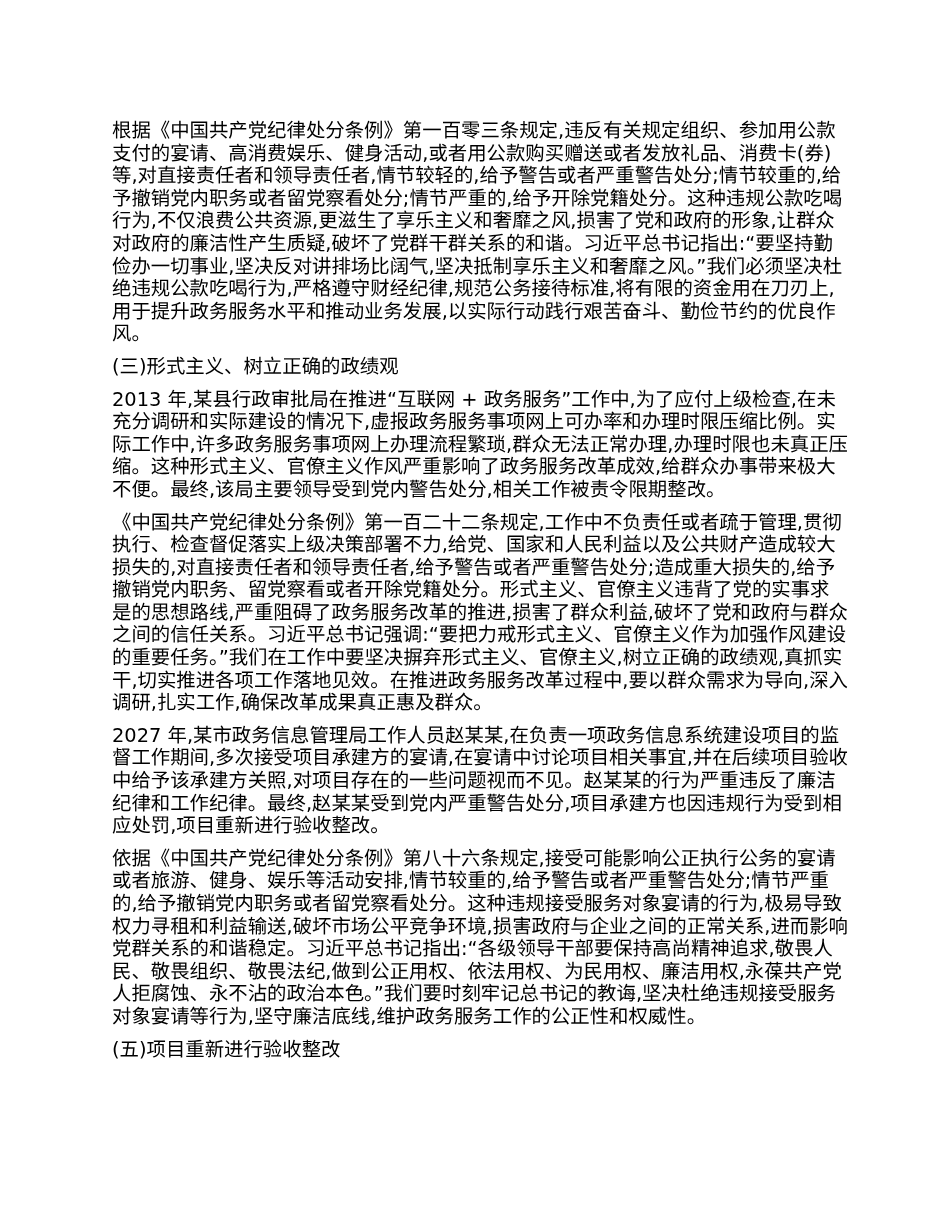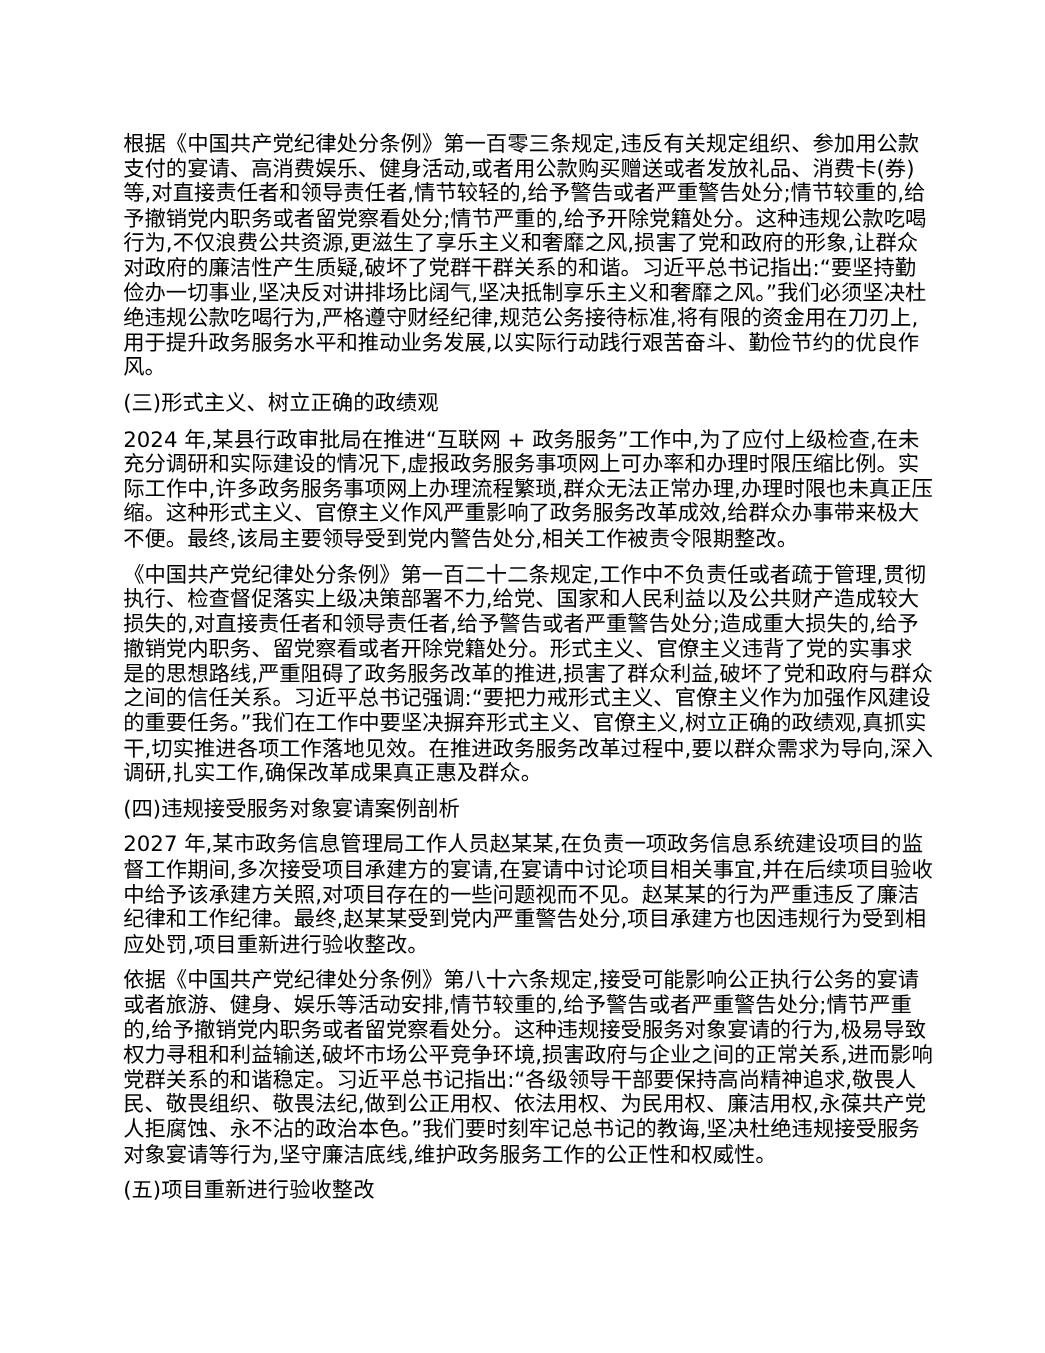--- a/index.html
+++ b/index.html
@@ -38,25 +38,24 @@
 </head>
 <body>
 
 <div class="page">
   <div class="doc-content">
 
     <p class="doc-block">根据《中国共产党纪律处分条例》第一百零三条规定,违反有关规定组织、参加用公款支付的宴请、高消费娱乐、健身活动,或者用公款购买赠送或者发放礼品、消费卡(券)等,对直接责任者和领导责任者,情节较轻的,给予警告或者严重警告处分;情节较重的,给予撤销党内职务或者留党察看处分;情节严重的,给予开除党籍处分。这种违规公款吃喝行为,不仅浪费公共资源,更滋生了享乐主义和奢靡之风,损害了党和政府的形象,让群众对政府的廉洁性产生质疑,破坏了党群干群关系的和谐。习近平总书记指出:“要坚持勤俭办一切事业,坚决反对讲排场比阔气,坚决抵制享乐主义和奢靡之风。”我们必须坚决杜绝违规公款吃喝行为,严格遵守财经纪律,规范公务接待标准,将有限的资金用在刀刃上,用于提升政务服务水平和推动业务发展,以实际行动践行艰苦奋斗、勤俭节约的优良作风。</p>
 
     <h2 class="doc-block">(三)形式主义、树立正确的政绩观</h2>
 
-    <p class="doc-block">2024 年,某县行政审批局在推进“互联网 + 政务服务”工作中,为了应付上级检查,在未充分调研和实际建设的情况下,虚报政务服务事项网上可办率和办理时限压缩比例。实际工作中,许多政务服务事项网上办理流程繁琐,群众无法正常办理,办理时限也未真正压缩。这种形式主义、官僚主义作风严重影响了政务服务改革成效,给群众办事带来极大不便。最终,该局主要领导受到党内警告处分,相关工作被责令限期整改。</p>
+    <p class="doc-block">2013 年,某县行政审批局在推进“互联网 + 政务服务”工作中,为了应付上级检查,在未充分调研和实际建设的情况下,虚报政务服务事项网上可办率和办理时限压缩比例。实际工作中,许多政务服务事项网上办理流程繁琐,群众无法正常办理,办理时限也未真正压缩。这种形式主义、官僚主义作风严重影响了政务服务改革成效,给群众办事带来极大不便。最终,该局主要领导受到党内警告处分,相关工作被责令限期整改。</p>
 
     <p class="doc-block">《中国共产党纪律处分条例》第一百二十二条规定,工作中不负责任或者疏于管理,贯彻执行、检查督促落实上级决策部署不力,给党、国家和人民利益以及公共财产造成较大损失的,对直接责任者和领导责任者,给予警告或者严重警告处分;造成重大损失的,给予撤销党内职务、留党察看或者开除党籍处分。形式主义、官僚主义违背了党的实事求是的思想路线,严重阻碍了政务服务改革的推进,损害了群众利益,破坏了党和政府与群众之间的信任关系。习近平总书记强调:“要把力戒形式主义、官僚主义作为加强作风建设的重要任务。”我们在工作中要坚决摒弃形式主义、官僚主义,树立正确的政绩观,真抓实干,切实推进各项工作落地见效。在推进政务服务改革过程中,要以群众需求为导向,深入调研,扎实工作,确保改革成果真正惠及群众。</p>
 
-    <h2 class="doc-block">(四)违规接受服务对象宴请案例剖析</h2>
 
     <p class="doc-block">2027 年,某市政务信息管理局工作人员赵某某,在负责一项政务信息系统建设项目的监督工作期间,多次接受项目承建方的宴请,在宴请中讨论项目相关事宜,并在后续项目验收中给予该承建方关照,对项目存在的一些问题视而不见。赵某某的行为严重违反了廉洁纪律和工作纪律。最终,赵某某受到党内严重警告处分,项目承建方也因违规行为受到相应处罚,项目重新进行验收整改。</p>
 
     <p class="doc-block">依据《中国共产党纪律处分条例》第八十六条规定,接受可能影响公正执行公务的宴请或者旅游、健身、娱乐等活动安排,情节较重的,给予警告或者严重警告处分;情节严重的,给予撤销党内职务或者留党察看处分。这种违规接受服务对象宴请的行为,极易导致权力寻租和利益输送,破坏市场公平竞争环境,损害政府与企业之间的正常关系,进而影响党群关系的和谐稳定。习近平总书记指出:“各级领导干部要保持高尚精神追求,敬畏人民、敬畏组织、敬畏法纪,做到公正用权、依法用权、为民用权、廉洁用权,永葆共产党人拒腐蚀、永不沾的政治本色。”我们要时刻牢记总书记的教诲,坚决杜绝违规接受服务对象宴请等行为,坚守廉洁底线,维护政务服务工作的公正性和权威性。</p>
 
     <h2 class="doc-block">(五)项目重新进行验收整改</h2>
 
   </div>
 </div>
 

